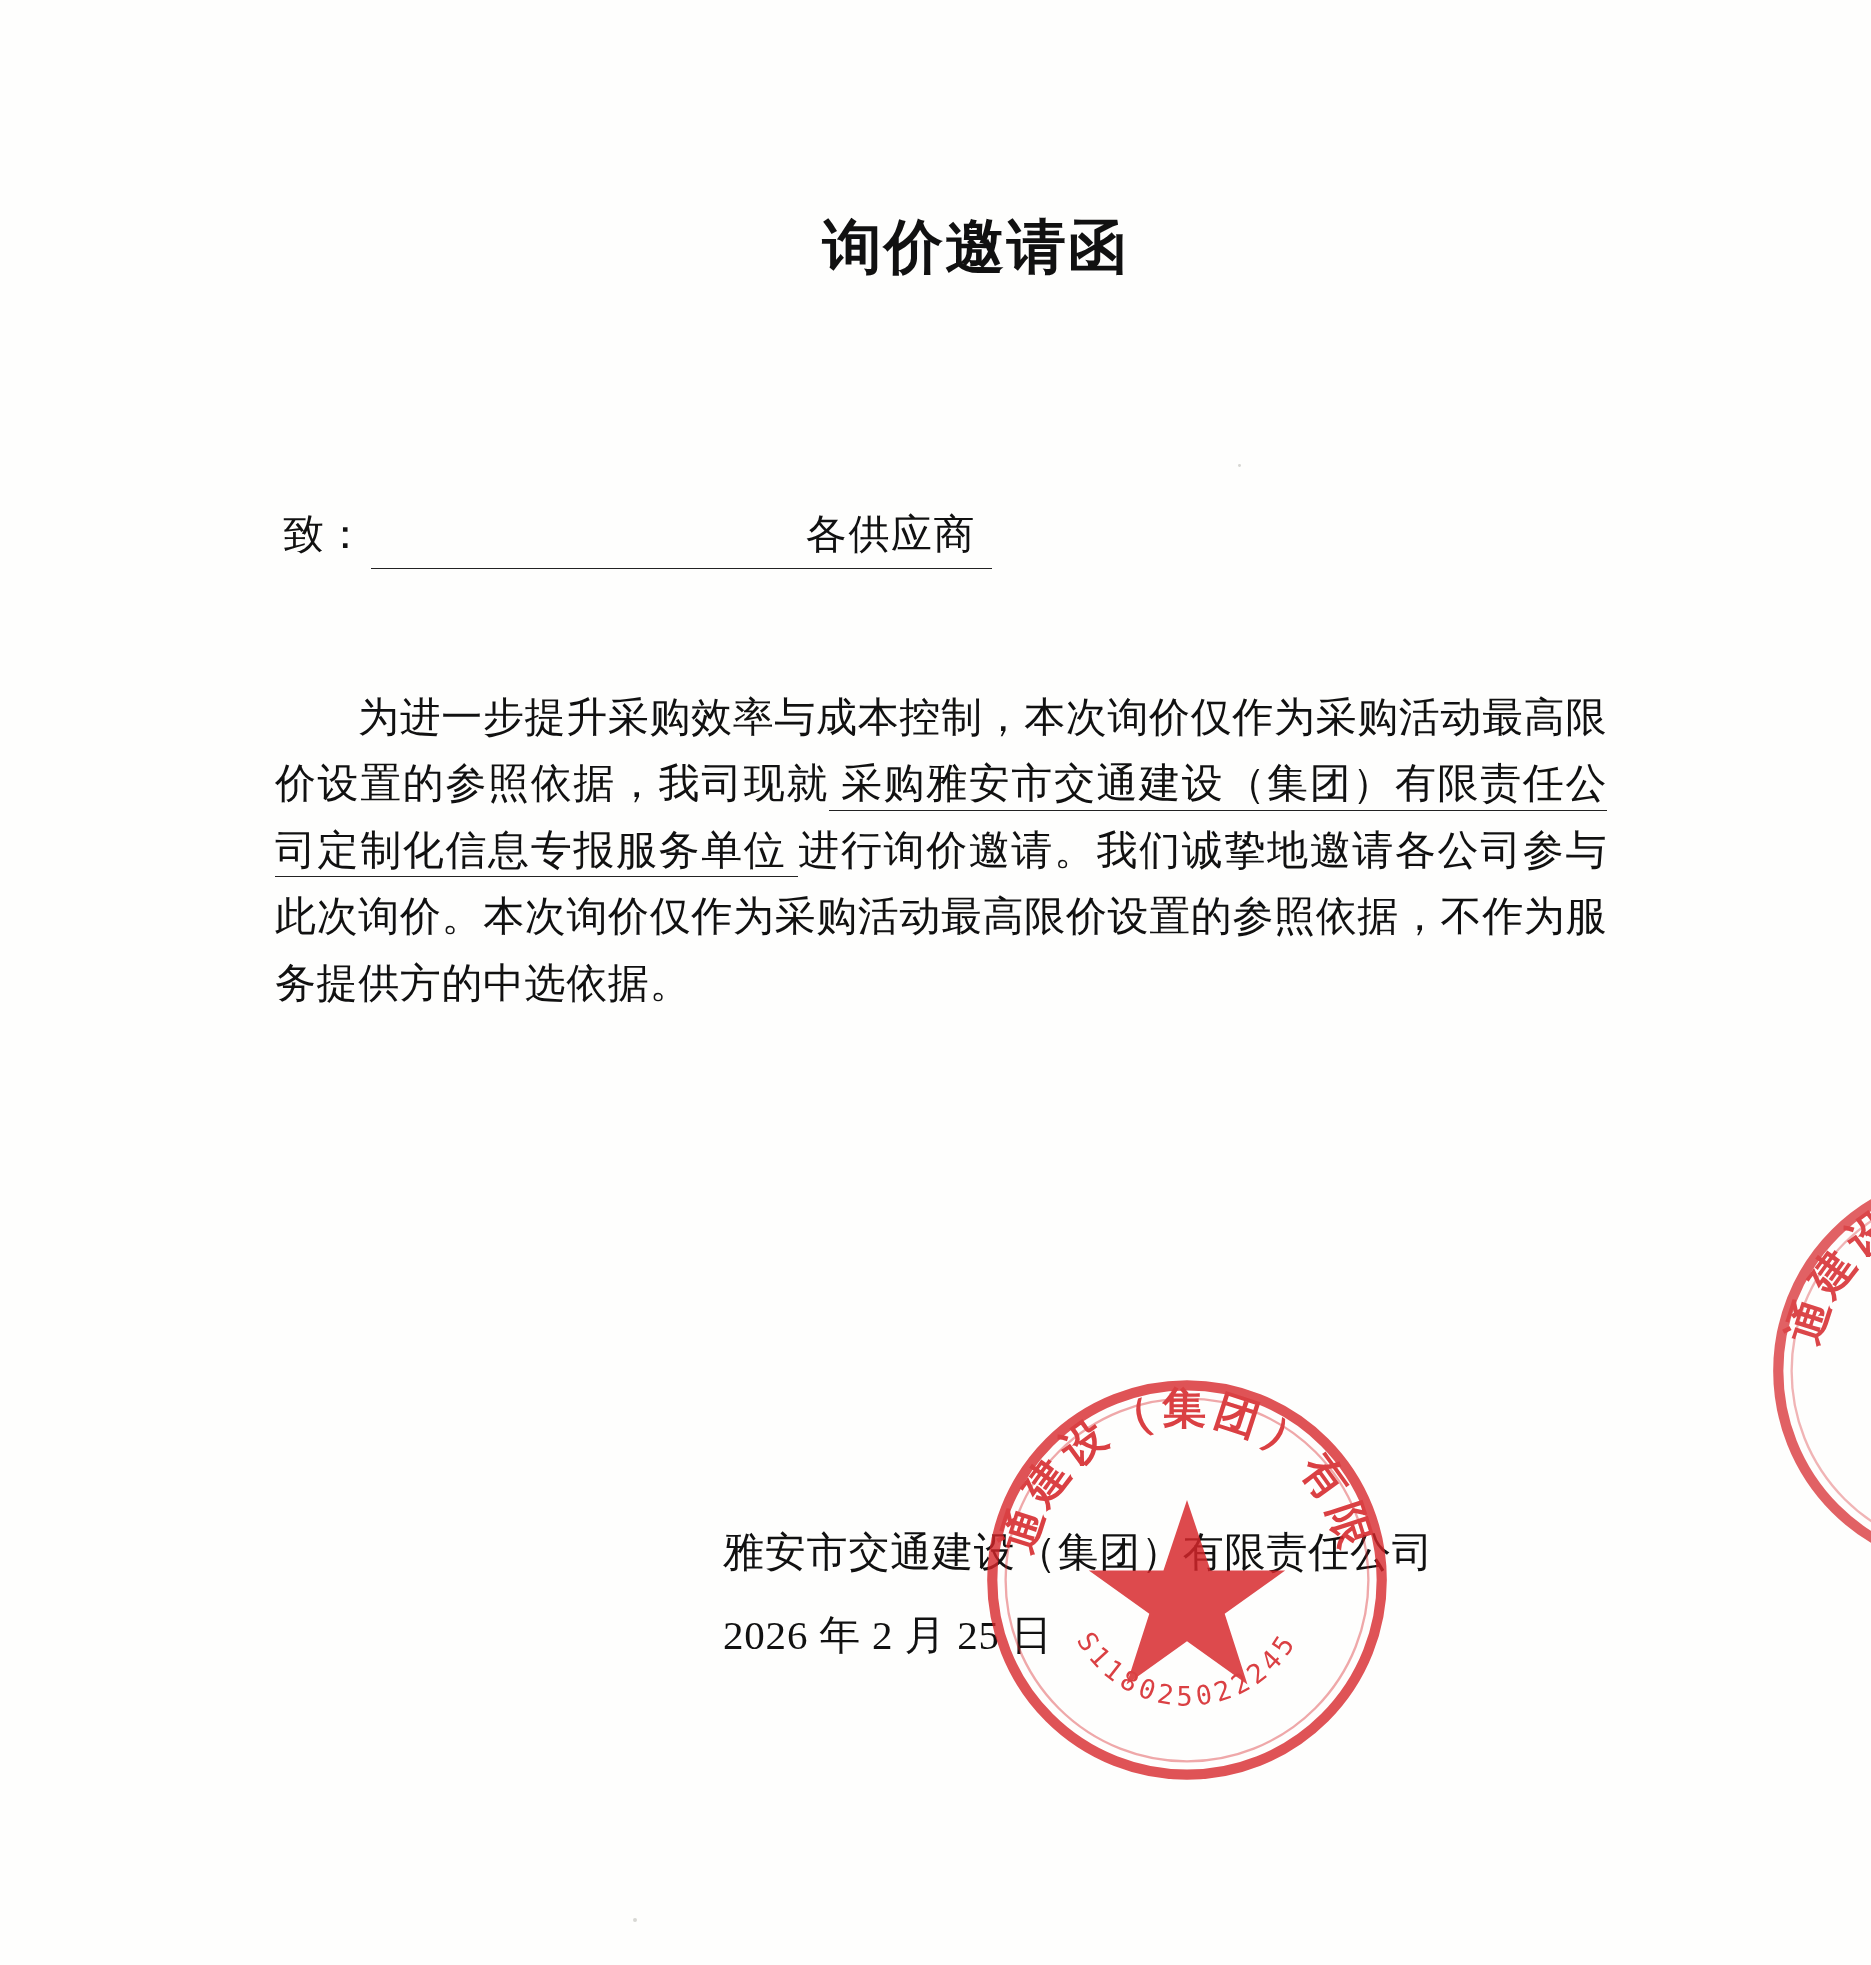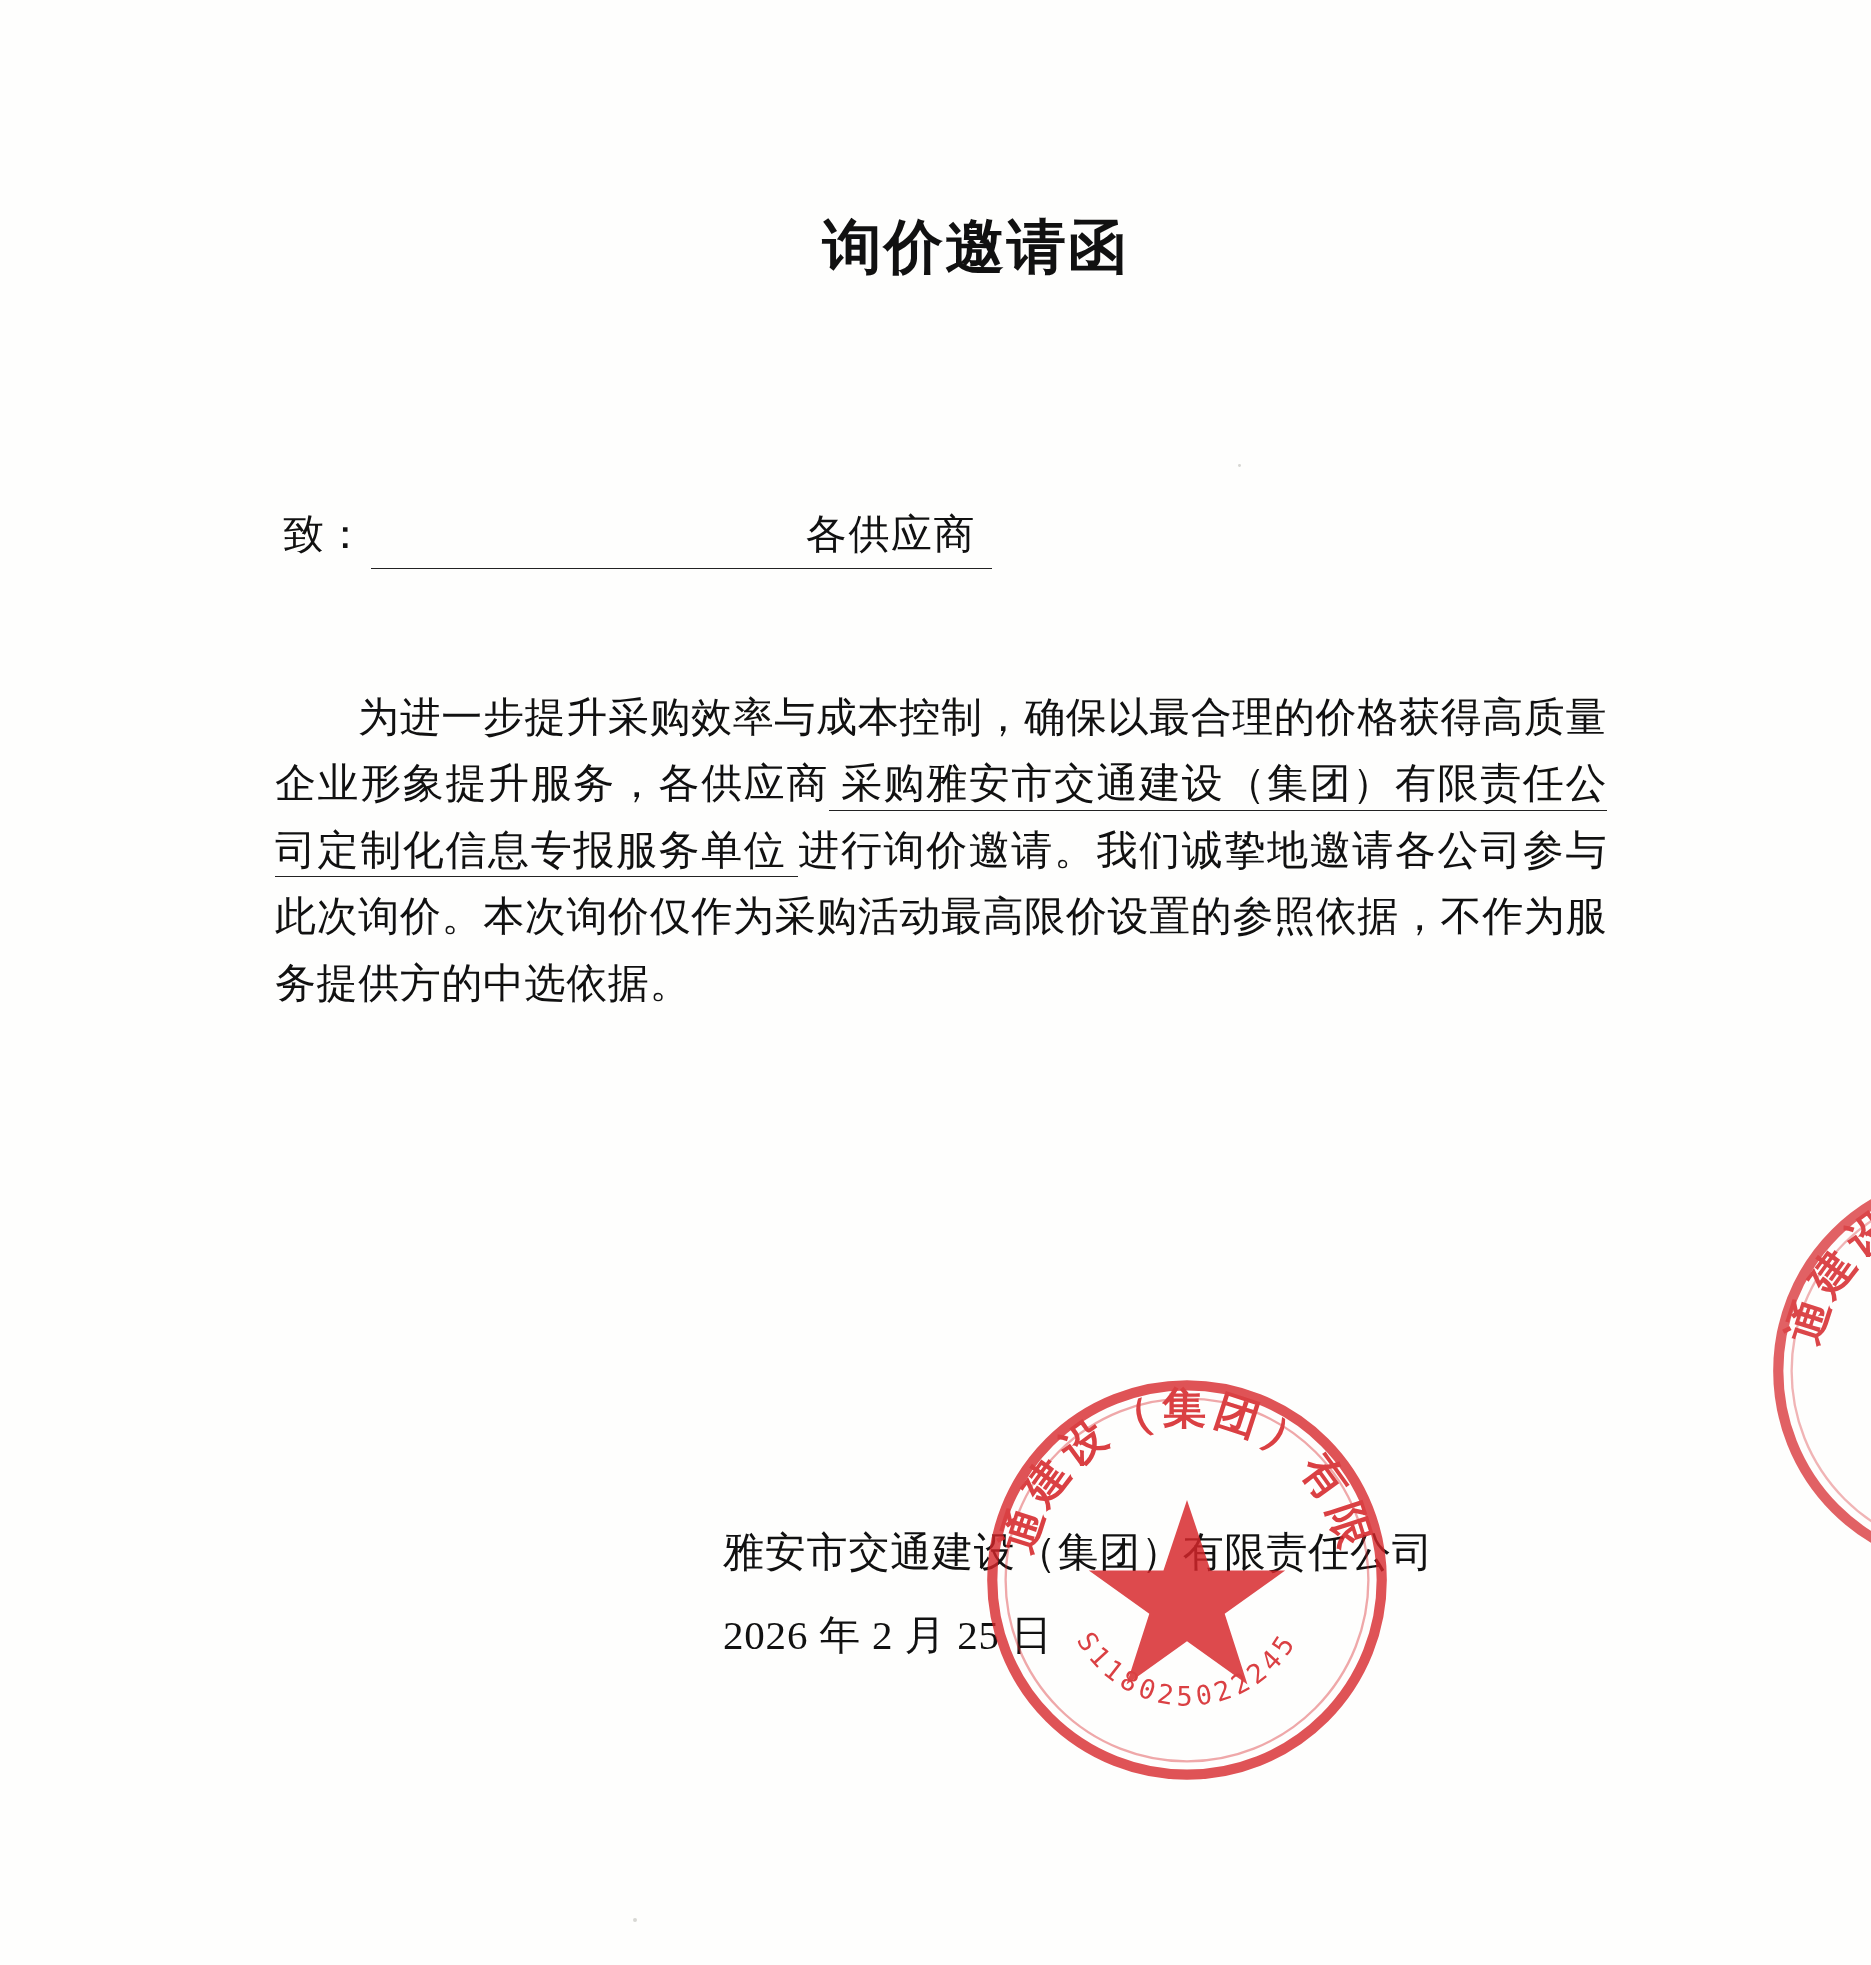--- a/index.html
+++ b/index.html
@@ -147,21 +147,21 @@
 
   <div class="doc-title">询价邀请函</div>
 
   <div class="addressee-row">
     <span class="addressee-label">致：</span>
     <span class="addressee-value">各供应商</span>
   </div>
 
   <div class="body-block">
     <p>
-      <span class="indent"></span><span>为进一步提升采购效率与成本控制，确保以最合理的价格获得高质量企业形象提升服务，各供应商</span><span class="uline"> 采购雅安市交通建设（集团）有限责任公司定制化信息专报服务单位 </span><span>进行询价邀请。我们诚挚地邀请各公司参与此次询价。本次询价仅作为采购活动最高限价设置的参照依据，不作为服务提供方的中选依据。</span>
+      <span class="indent"></span><span>为进一步提升采购效率与成本控制，本次询价仅作为采购活动最高限价设置的参照依据，我司现就</span><span class="uline"> 采购雅安市交通建设（集团）有限责任公司定制化信息专报服务单位 </span><span>进行询价邀请。我们诚挚地邀请各公司参与此次询价。本次询价仅作为采购活动最高限价设置的参照依据，不作为服务提供方的中选依据。</span>
     </p>
   </div>
 
 
   <div class="signature">
     <div class="sign-company">雅安市交通建设（集团）有限责任公司</div>
     <div class="sign-date">2026 年 2 月 25 日</div>
   </div>
 
   <div class="seal">

